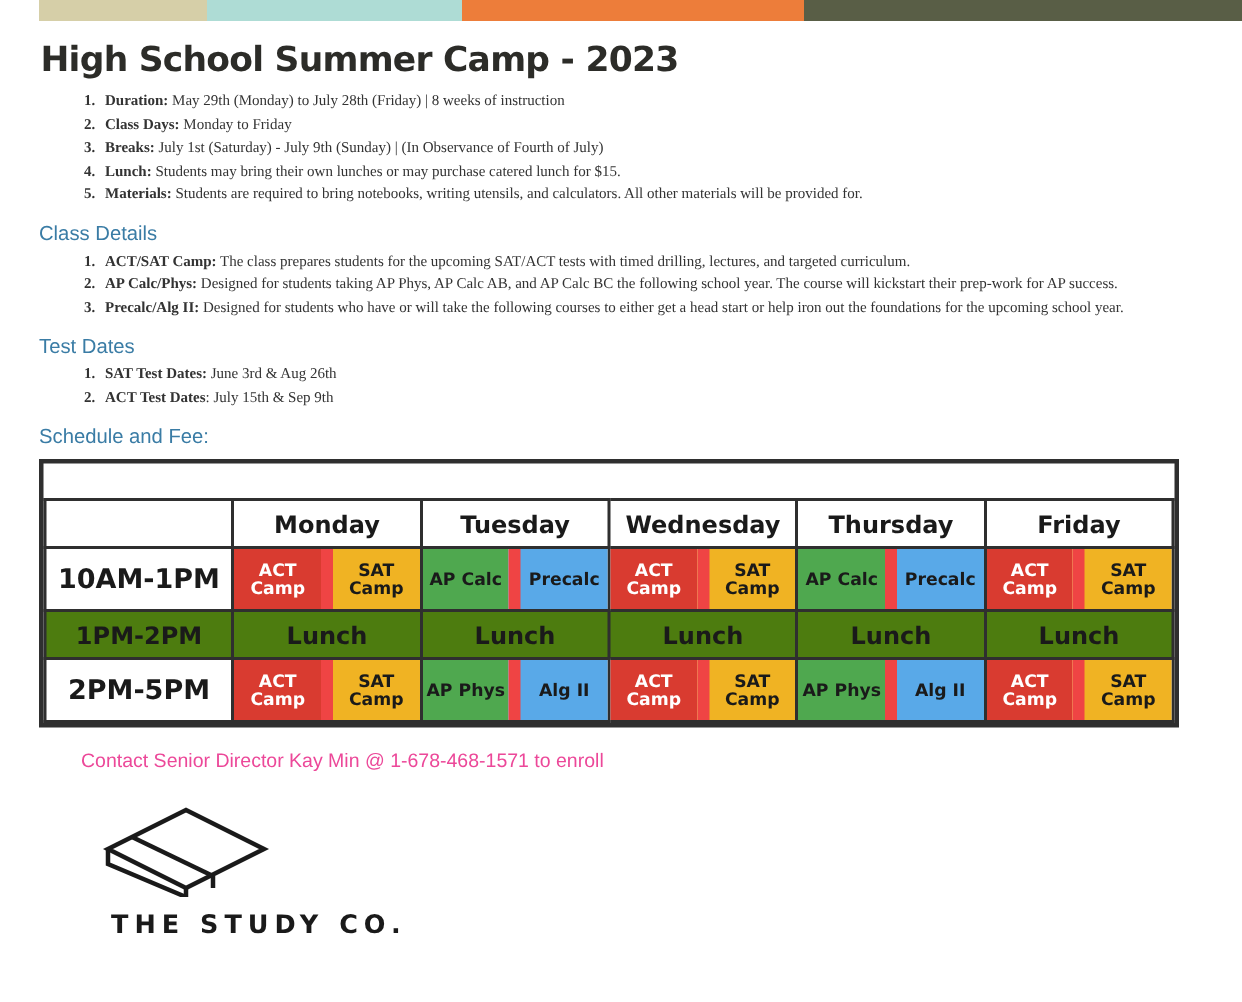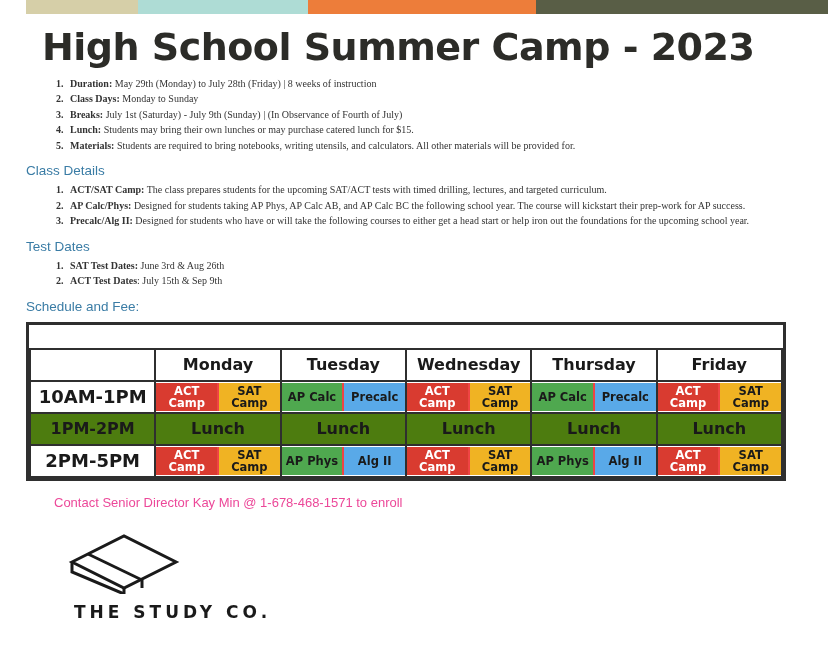--- a/index.html
+++ b/index.html
@@ -28,24 +28,24 @@
   .seg5 { width: 35.3%; background: #595e46; }
 
   .page {
     padding: 0 26px;
     box-sizing: border-box;
     width: 828px;
   }
   h1.title {
     font-family: "DejaVu Sans", sans-serif;
     font-weight: bold;
-    font-size: 38px;
+    font-size: 23px;
     letter-spacing: -0.5px;
     color: #2c2c28;
-    margin: 14px 0 8px 16px;
+    margin: 14px 0 8px 1px;
     line-height: 1.05;
   }
   .section-head {
     color: #3a7ca5;
     font-size: 13.5px;
     margin: 10px 0 4px 0;
     font-family: "Liberation Sans", sans-serif;
   }
   ol.items {
     margin: 2px 0 0 0;
@@ -98,36 +98,36 @@
     font-weight: bold;
     font-size: 18px;
     font-family: "DejaVu Sans", sans-serif;
     width: 88px;
     background: #ffffff;
   }
   th.corner { background: #ffffff; border-top: none; border-left: none; }
   .daygroup {
     display: flex;
     width: 100%;
-    height: 28px;
+    height: 40px;
   }
   .cell {
     flex: 1 1 0;
     display: flex;
     align-items: center;
     justify-content: center;
     font-weight: bold;
     font-size: 11.5px;
     line-height: 1.05;
     text-align: center;
     font-family: "DejaVu Sans", sans-serif;
     color: #1a1a1a;
     box-sizing: border-box;
   }
-  .cell + .cell { border-left: 2px solid #ef4444; }
+  .cell + .cell { border-left: 8px solid #ef4444; }
   .c-act { background: #d93b30; color: #ffffff; }
   .c-sat { background: #f0b323; }
   .c-apcalc { background: #4fa84f; }
   .c-precalc { background: #59a9e8; }
   .c-apphys { background: #4fa84f; }
   .c-algii { background: #59a9e8; }
   .lunchrow td {
     font-size: 16px;
     font-weight: bold;
     font-family: "DejaVu Sans", sans-serif;
@@ -164,21 +164,21 @@
   <div class="seg seg4"></div>
   <div class="seg seg5"></div>
 </div>
 
 <div class="page">
 
   <h1 class="title">High School Summer Camp - 2023</h1>
 
   <ol class="items">
     <li><span class="b">Duration:</span><span> May 29th (Monday) to July 28th (Friday) | 8 weeks of instruction</span></li>
-    <li><span class="b">Class Days:</span><span> Monday to Sunday</span></li>
+    <li><span class="b">Class Days:</span><span> Monday to Friday</span></li>
     <li><span class="b">Breaks:</span><span> July 1st (Saturday) - July 9th (Sunday) | (In Observance of Fourth of July)</span></li>
     <li><span class="b">Lunch:</span><span> Students may bring their own lunches or may purchase catered lunch for $15.</span></li>
     <li><span class="b">Materials:</span><span> Students are required to bring notebooks, writing utensils, and calculators. All other materials will be provided for.</span></li>
   </ol>
 
   <div class="section-head">Class Details</div>
   <ol class="items">
     <li><span class="b">ACT/SAT Camp:</span><span> The class prepares students for the upcoming SAT/ACT tests with timed drilling, lectures, and targeted curriculum.</span></li>
     <li><span class="b">AP Calc/Phys:</span><span> Designed for students taking AP Phys, AP Calc AB, and AP Calc BC the following school year. The course will kickstart their prep-work for AP success.</span></li>
     <li><span class="b">Precalc/Alg II:</span><span> Designed for students who have or will take the following courses to either get a head start or help iron out the foundations for the upcoming school year.</span></li>

